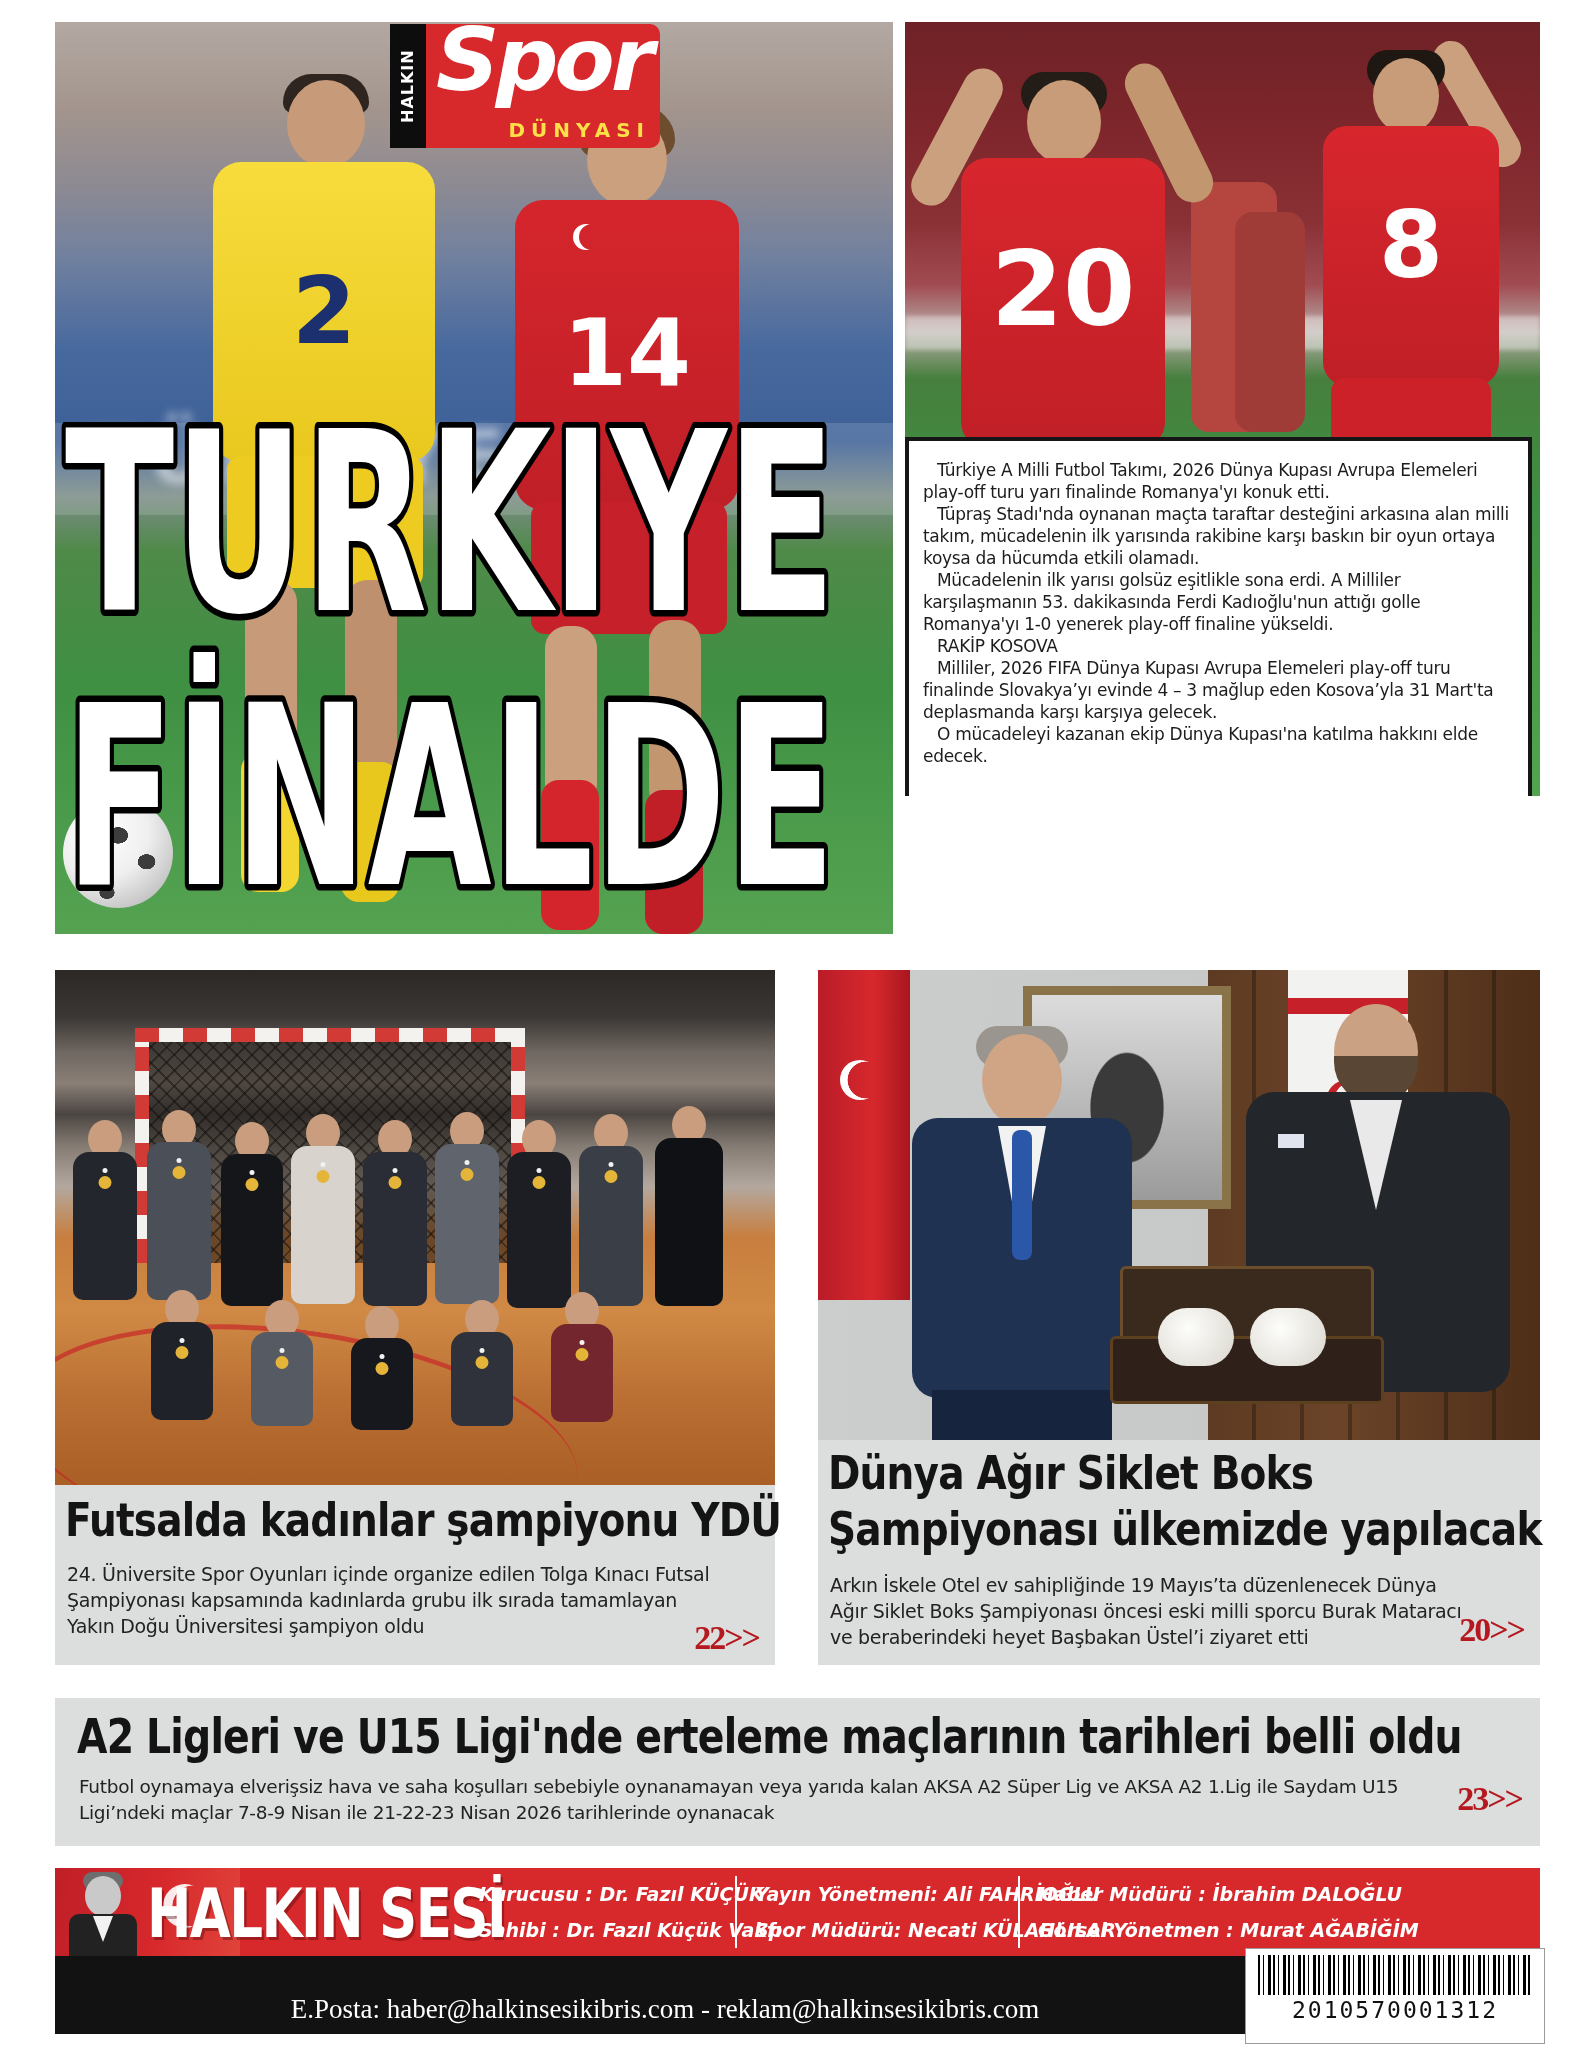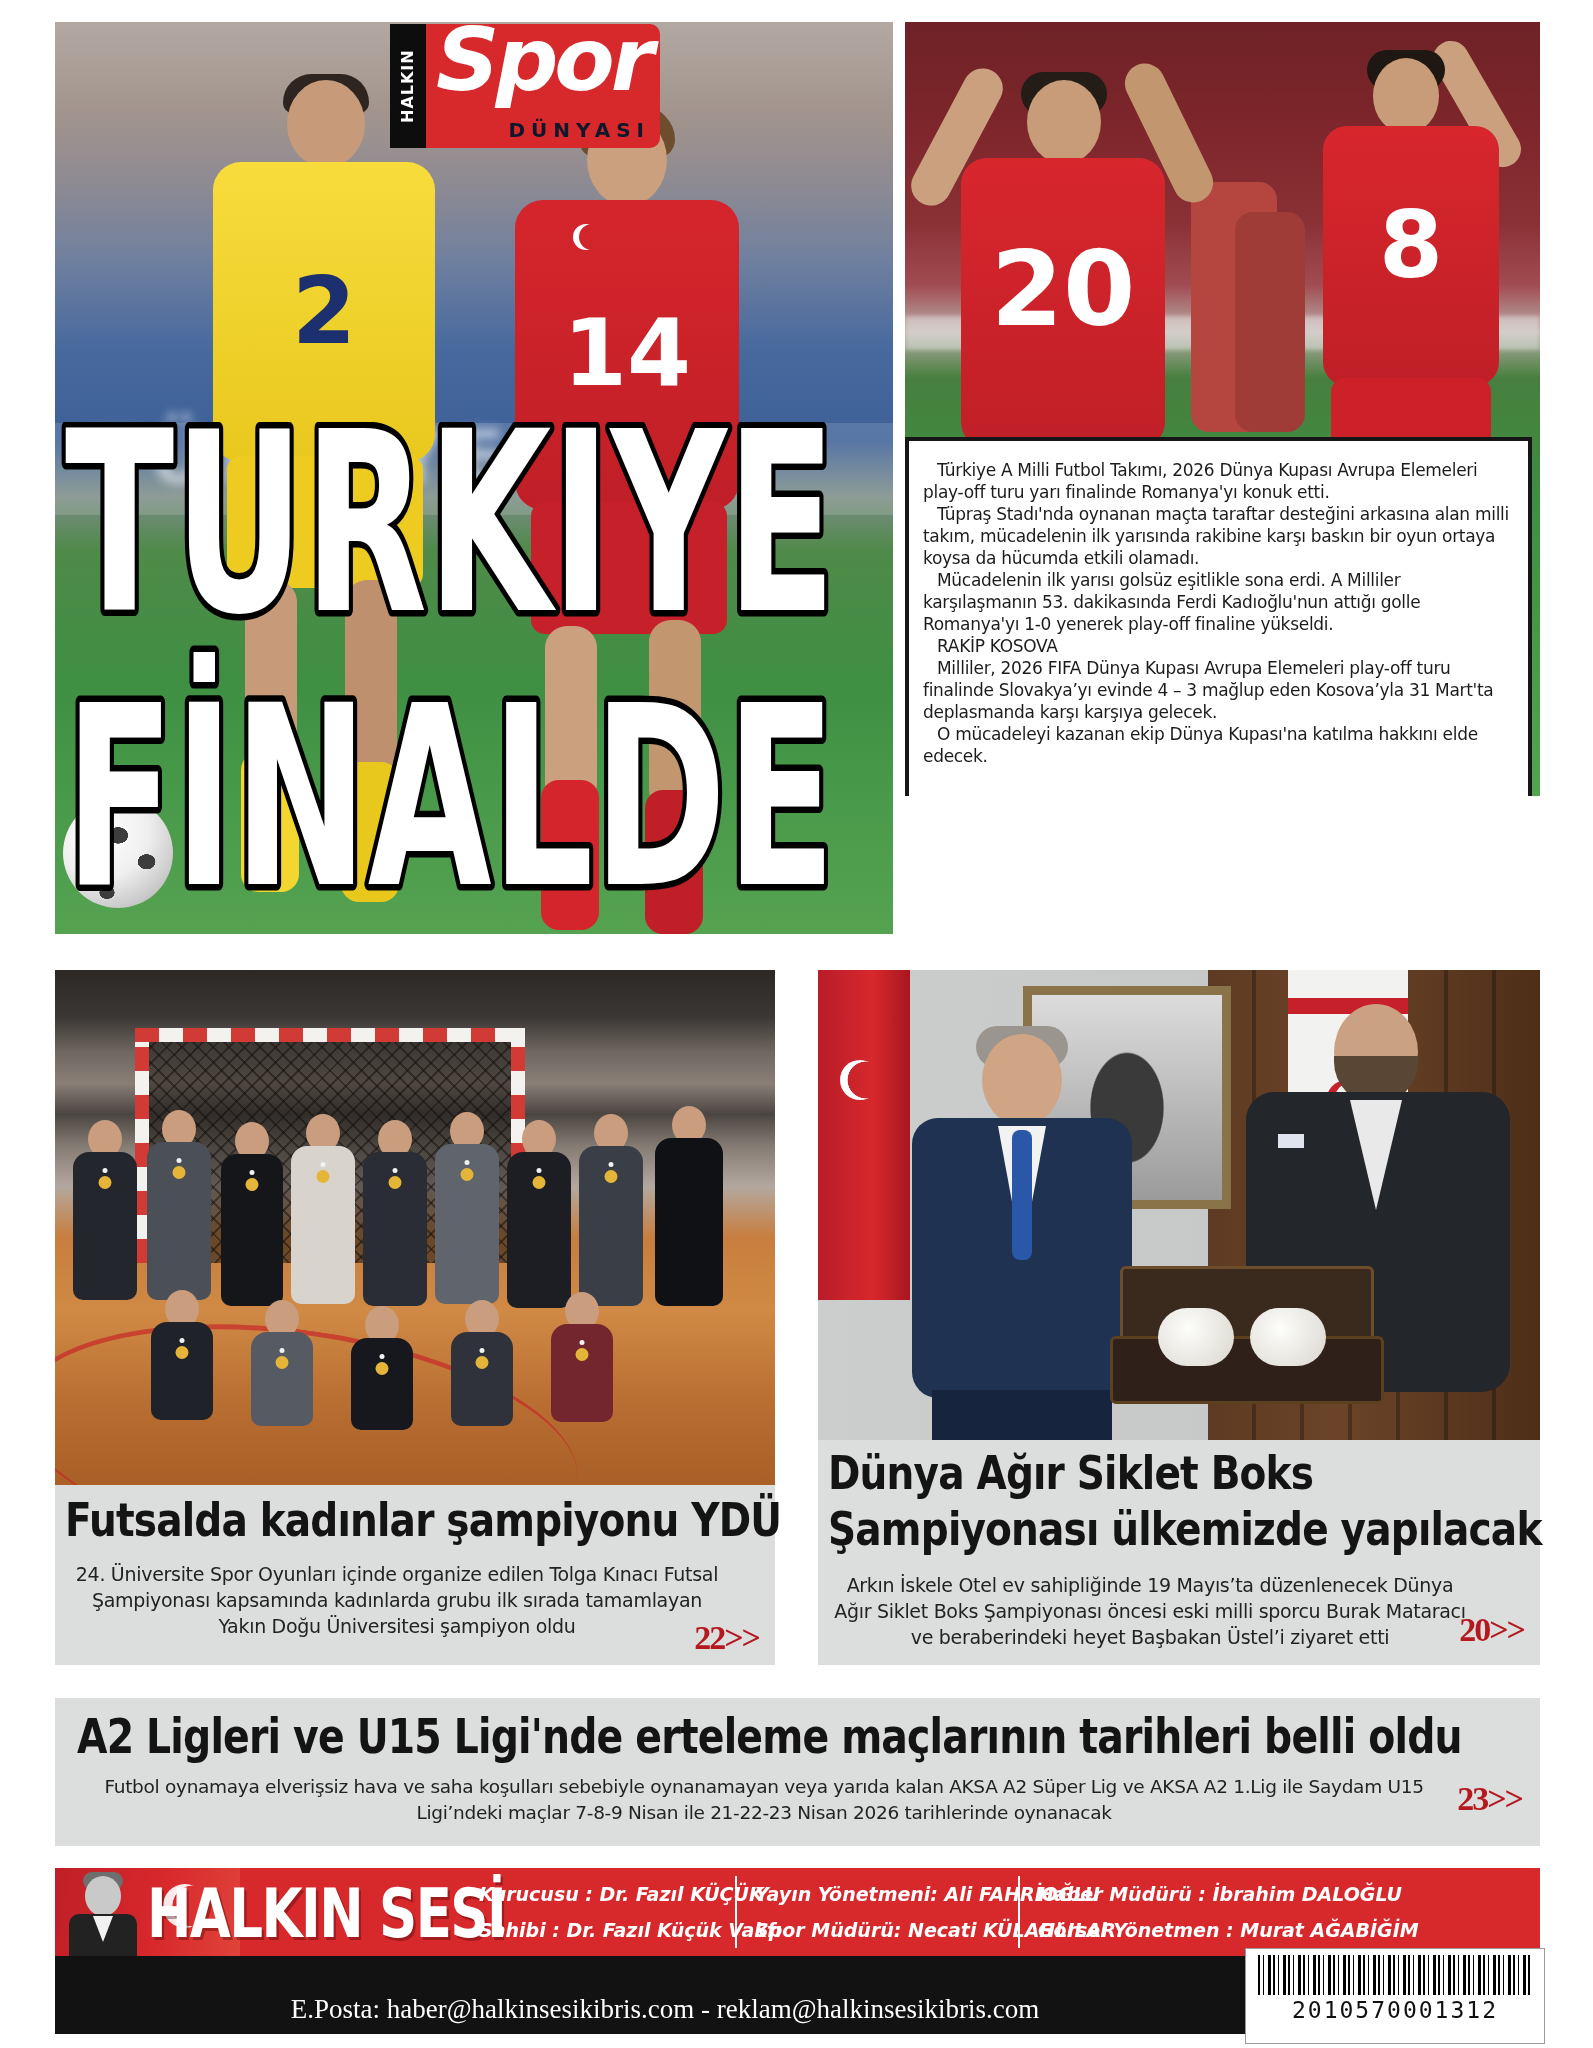--- a/index.html
+++ b/index.html
@@ -54,21 +54,21 @@
       radial-gradient(12px 10px at 40% 86%,#3c3c3c 62%,transparent 64%),
       radial-gradient(circle at 35% 30%,#ffffff 0%,#efefef 45%,#c9c9c9 75%,#9d9d9d 100%);}
 
   
   .logo{left:335px;top:2px;width:270px;height:124px;display:flex;}
   .logo-strip{width:36px;height:124px;background:#0d0d0d;color:#fff;writing-mode:vertical-rl;
     transform:rotate(180deg);text-align:center;font-size:16px;font-weight:bold;letter-spacing:1px;line-height:36px;}
   .logo-red{position:relative;width:234px;height:124px;background:#d7282c;border-radius:0 10px 10px 0;}
   .logo-spor{position:absolute;left:10px;top:-16px;font-size:88px;font-weight:bold;font-style:italic;
     color:#fff;letter-spacing:-4px;}
-  .logo-dunyasi{position:absolute;right:10px;bottom:6px;font-size:20px;font-weight:bold;color:#0f172a;letter-spacing:6px;}
+  .logo-dunyasi{position:absolute;right:10px;bottom:6px;font-size:20px;font-weight:bold;color:#fde047;letter-spacing:6px;}
 
   
   .headline-svg{left:6px;top:400px;}
 
   
   .lead-right{left:905px;top:22px;width:635px;height:774px;overflow:hidden;
     background:linear-gradient(180deg,#6e2227 0%,#7e262b 14%,#8a3136 26%,#a14c52 34%,
       #b7aca6 40%,#477f3e 46%,#3e8f41 62%,#499b47 82%,#52a44e 100%);}
   .board-band{left:0;top:38%;width:100%;height:34px;background:rgba(255,255,255,.4);filter:blur(2px);}
 
@@ -168,21 +168,21 @@
   .case .lid{left:10px;top:0;width:248px;height:70px;background:#3a2a1e;border:3px solid #6d4e2c;border-radius:6px;}
   .case .base{left:0;top:70px;width:268px;height:62px;background:#2f211a;border:3px solid #5c401f;border-radius:6px;}
   .glove{top:42px;width:76px;height:58px;border-radius:30px;background:radial-gradient(circle at 40% 35%,#fdfdfb,#d9d6cd);}
 
   
   .panel{background:#dcdedd;}
   .futsal-panel{left:55px;top:1485px;width:720px;height:180px;}
   .boks-panel{left:818px;top:1440px;width:722px;height:225px;}
   .sec-head{position:absolute;white-space:nowrap;font-weight:bold;color:#141414;
     font-size:46px;letter-spacing:-1px;transform:scaleX(.85);transform-origin:left top;}
-  .sec-body{position:absolute;font-size:19px;line-height:26px;color:#222;letter-spacing:-0.3px;text-align:center;}
+  .sec-body{position:absolute;font-size:19px;line-height:26px;color:#222;letter-spacing:-0.3px;}
   .pref{position:absolute;font-family:"Liberation Serif",serif;font-weight:bold;
     font-size:34px;color:#b5191f;letter-spacing:-2px;}
 
   
   .a2-strip{left:55px;top:1698px;width:1485px;height:148px;}
   .a2-head{left:22px;top:10px;font-size:48px;transform:scaleX(.82);}
   .a2-body{left:24px;top:76px;width:1370px;font-size:18.5px;line-height:26px;}
 
   
   .red-band{left:55px;top:1868px;width:1485px;height:88px;background:#d7282c;}

